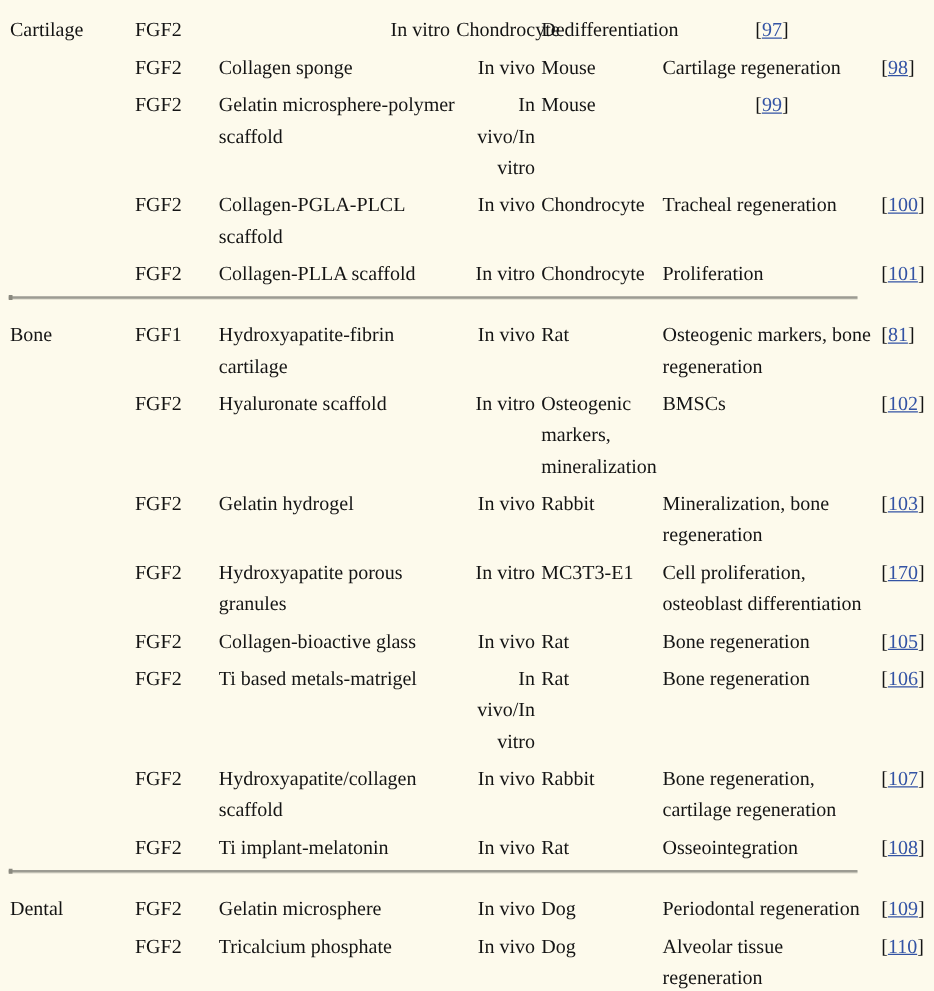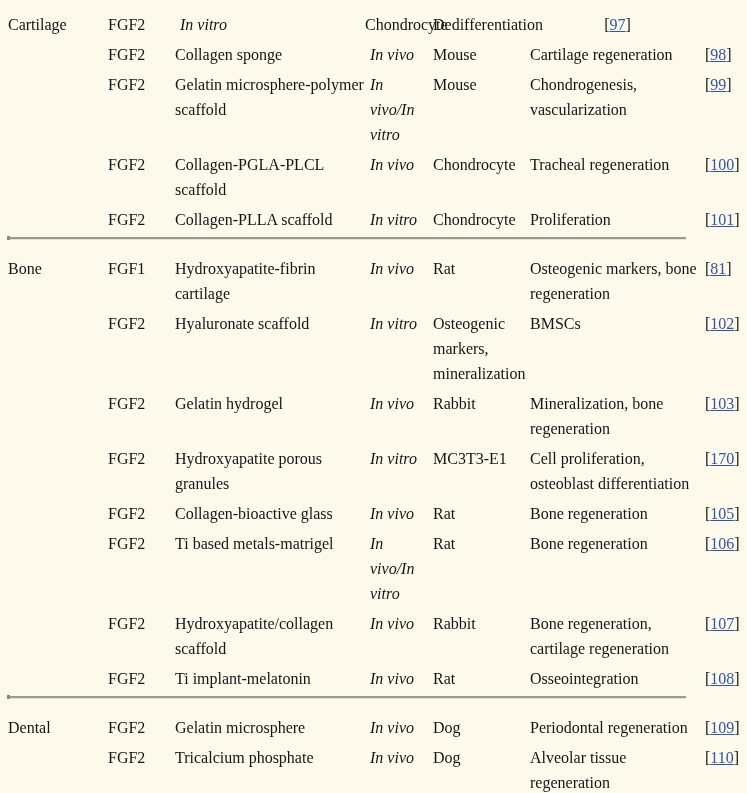--- a/index.html
+++ b/index.html
@@ -23,22 +23,21 @@
     display:grid;
     grid-template-columns:100px 67px 190px 68px 97px 175px 1fr;
     align-items:start;
     margin-bottom:5px;
   }
   .cell{
     font-size:16px;
     line-height:25px;
   }
   .c-type{
-    text-align:left;
-    font-style:italic;
+    text-align:right;
     padding:0 5px;
   }
   .c-ref{
     text-align:center;
     white-space:nowrap;
   }
   .ref-link{
     color:var(--link);
     text-decoration:underline;
     cursor:pointer;
@@ -81,21 +80,20 @@
     <div class="cell c-model">Mouse</div>
     <div class="cell c-outcome">Cartilage regeneration</div>
     <div class="cell c-ref"><span>[</span><a class="ref-link" href="#">98</a><span>]</span></div>
   </div>
         <div class="row">
     <div class="cell c-tissue"></div>
     <div class="cell c-gf">FGF2</div>
     <div class="cell c-scaffold">Gelatin microsphere-polymer scaffold</div>
     <div class="cell c-type">In vivo/⁠In vitro</div>
     <div class="cell c-model">Mouse</div>
-    <div class="cell c-outcome">Chondrogenesis, vascularization</div>
     <div class="cell c-ref"><span>[</span><a class="ref-link" href="#">99</a><span>]</span></div>
   </div>
         <div class="row">
     <div class="cell c-tissue"></div>
     <div class="cell c-gf">FGF2</div>
     <div class="cell c-scaffold">Collagen-PGLA-PLCL scaffold</div>
     <div class="cell c-type">In vivo</div>
     <div class="cell c-model">Chondrocyte</div>
     <div class="cell c-outcome">Tracheal regeneration</div>
     <div class="cell c-ref"><span>[</span><a class="ref-link" href="#">100</a><span>]</span></div>

